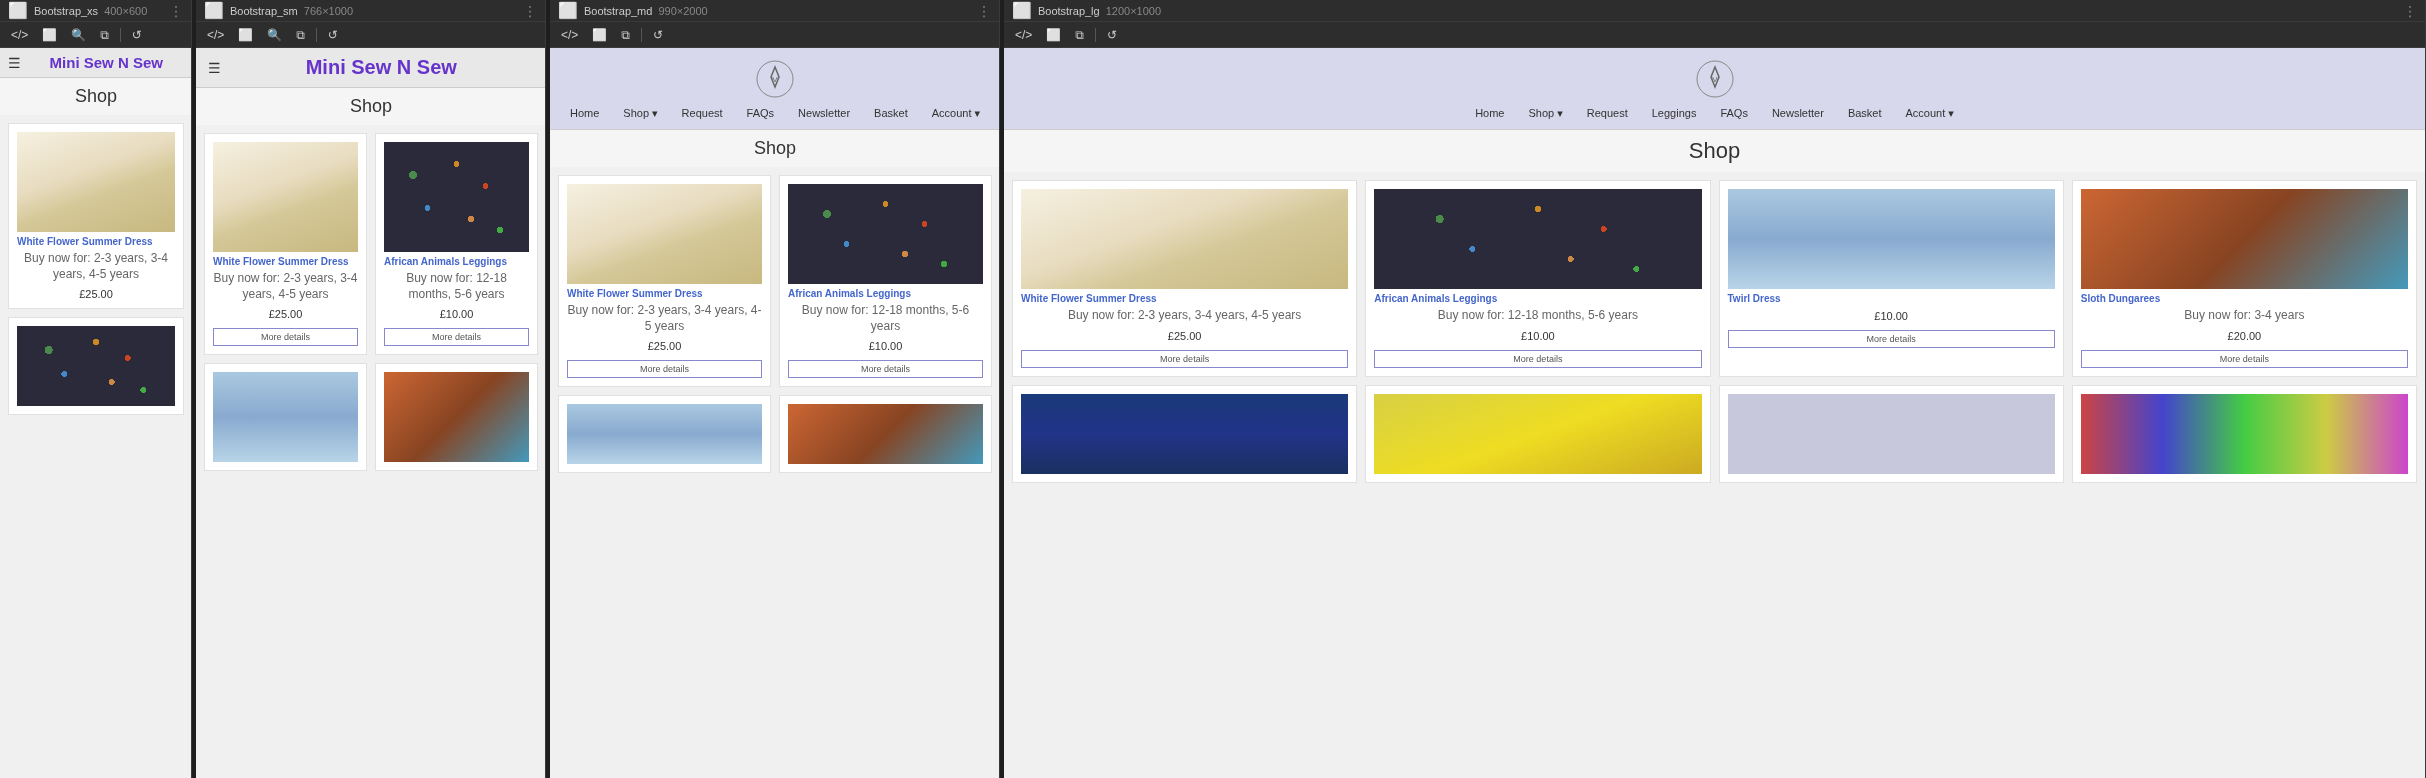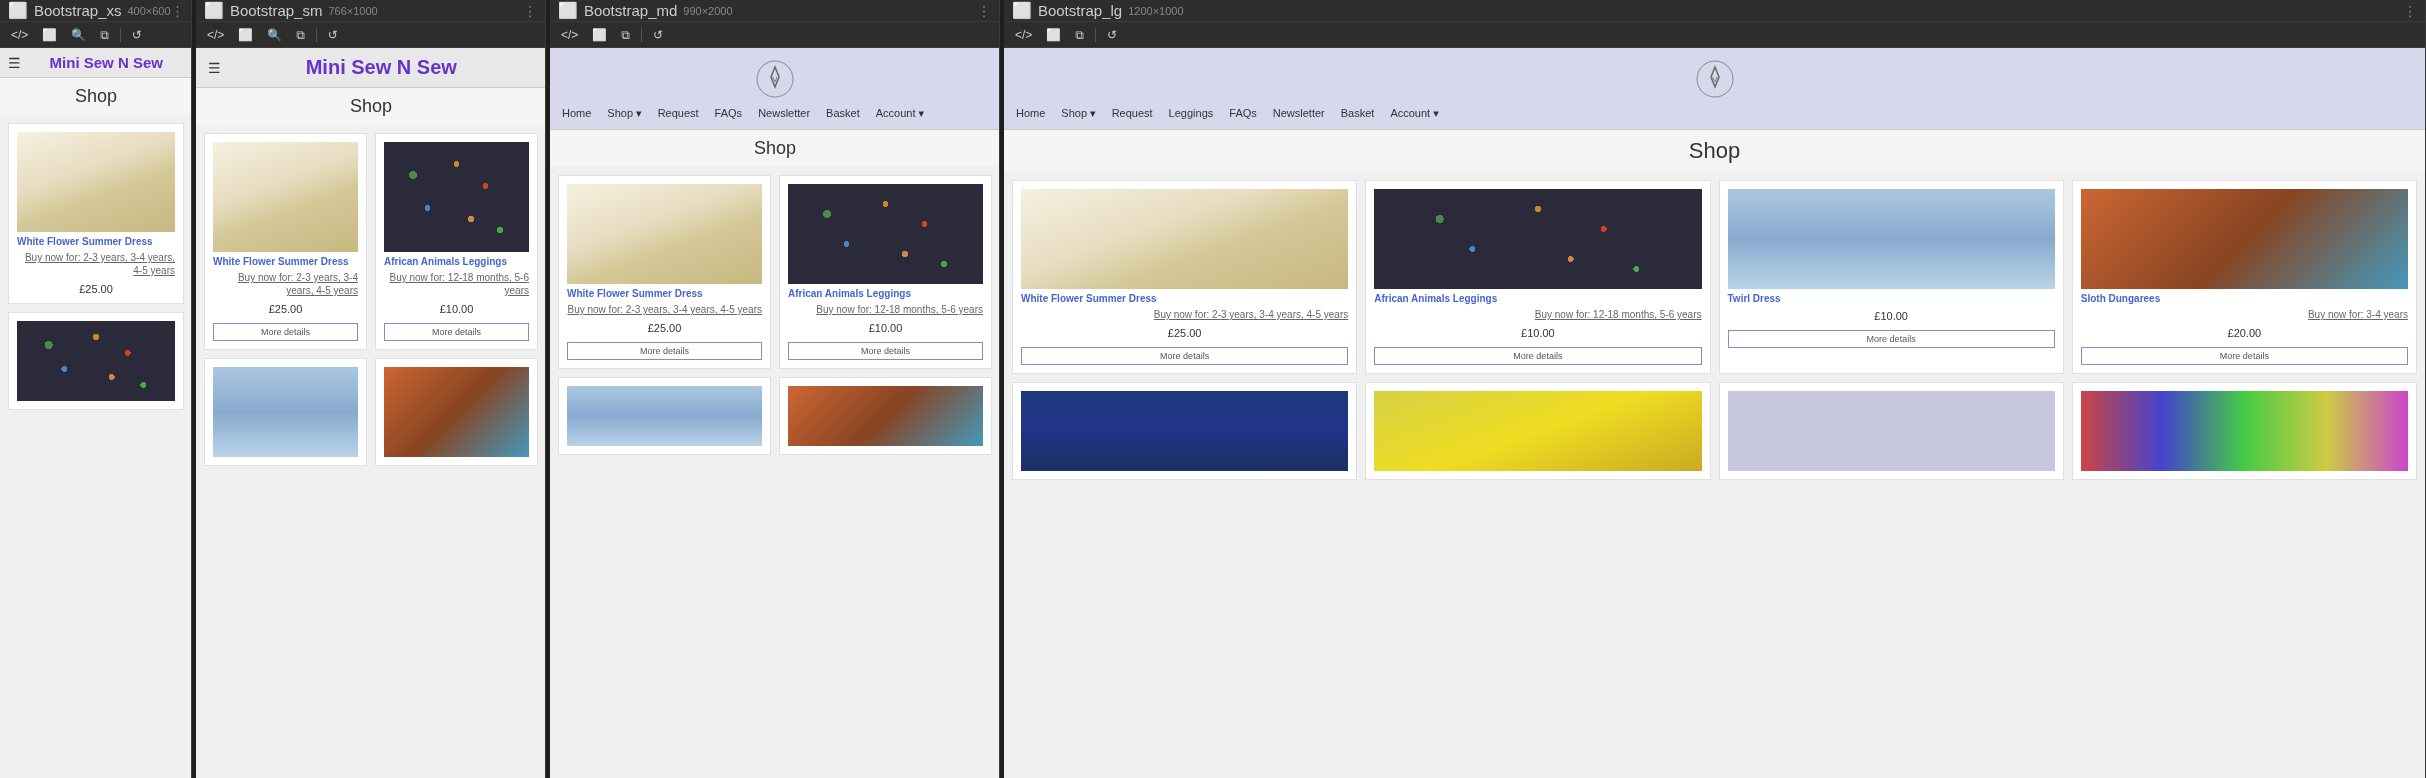--- a/index.html
+++ b/index.html
@@ -34,21 +34,21 @@
     }
 
     .panel-header-left {
       display: flex;
       align-items: center;
       gap: 6px;
     }
 
     .panel-title-text {
       color: #cccccc;
-      font-size: 15px;
+      font-size: 11px;
     }
 
     .panel-title-dim {
       color: #888888;
       font-size: 11px;
     }
 
     .panel-header-menu {
       color: #888888;
       font-size: 14px;
@@ -173,22 +173,22 @@
       justify-content: center;
     }
 
     .nav-logo-svg {
       width: 44px;
       height: 40px;
     }
 
     .nav-md-links {
       display: flex;
-      justify-content: flex-start;
-      gap: 16px;
+      justify-content: center;
+      gap: 24px;
       padding: 3px 0;
       flex-wrap: wrap;
     }
 
     .nav-link {
       color: #333;
       font-size: 11px;
       text-decoration: none;
       cursor: pointer;
     }
@@ -242,25 +242,24 @@
       color: #4466cc;
       font-size: 10px;
       font-weight: bold;
       text-align: left;
       width: 100%;
       cursor: pointer;
     }
 
     .product-desc {
       color: #666;
-      font-size: 10px;
-      text-align: right;
+      font-size: 12px;
+      text-align: center;
       width: 100%;
       line-height: 1.3;
-      text-decoration: underline;
     }
 
     .product-price {
       color: #333;
       font-size: 11px;
       text-align: center;
       width: 100%;
       margin-top: 2px;
     }
 

